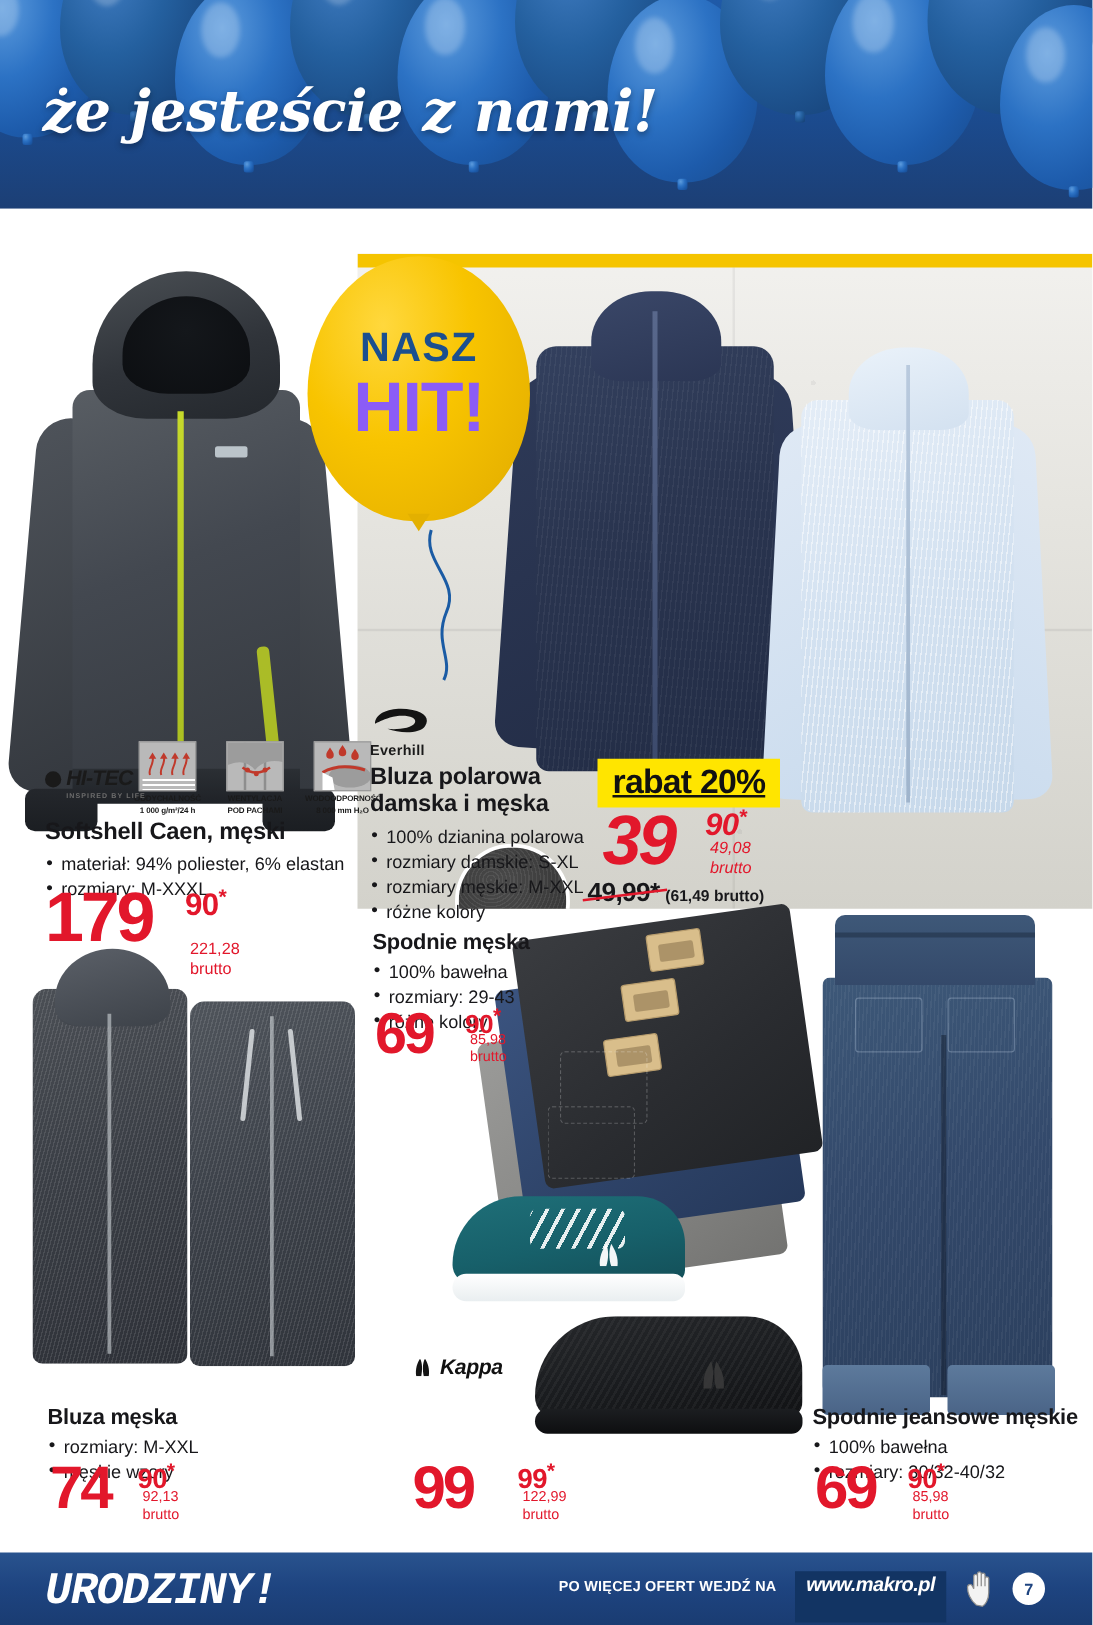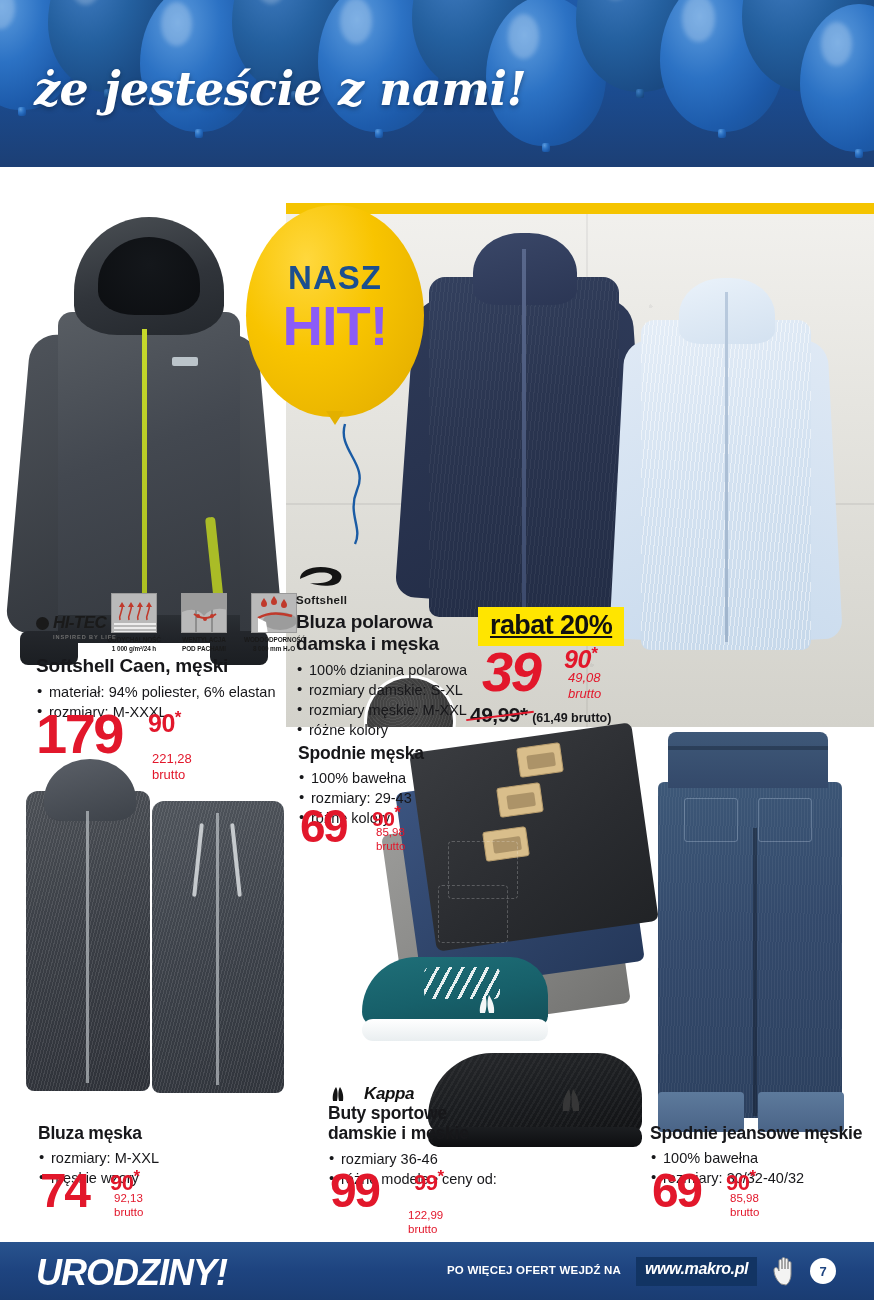--- a/index.html
+++ b/index.html
@@ -413,27 +413,27 @@
     -webkit-text-stroke:0; font-style:italic;
   }
 
   
   .footer {
     position:absolute; left:0; top:1242px; width:874px; height:58px;
     background: linear-gradient(180deg,#29538e 0%, #1e4480 48%, #1a3c72 100%);
   }
   .footer .urodziny {
     position:absolute; left:36px; top:10px; color:#fff; font-size:36px; font-weight:800;
-    letter-spacing:-1px; font-style:italic;
+    letter-spacing:-1px; font-style:italic;font-family:Liberation Mono, monospace;
   }
   .footer .more {
     position:absolute; left:447px; top:22px; color:#fff; font-size:11.5px; font-weight:700; letter-spacing:.2px;
   }
   .footer .urlbox {
-    position:absolute; left:636px; top:15px; background:#123463; padding:3px 9px 8px;
+    position:absolute; left:636px; top:15px; background:#123463; padding:3px 9px 20px;
   }
   .footer .urlbox span { color:#fff; font-size:16px; font-weight:800; font-style:italic; letter-spacing:-.4px; }
   .footer .hand { position:absolute; left:772px; top:14px; width:26px; height:30px; }
   .footer .pagebadge {
     position:absolute; left:810px; top:16px; width:26px; height:26px; border-radius:50%;
     background:#fff; color:#1e4480; font-size:13px; font-weight:700;
     display:flex; align-items:center; justify-content:center;
   }
 </style>
 </head>
@@ -600,21 +600,21 @@
   <div class="price" style="position:absolute; left:36px; top:539px; width:210px;">
     <span class="big">179</span>
     <span class="cent" style="left:112px; top:2px;"><span>90</span><span class="star">*</span></span>
     <span class="gross" style="left:116px; top:28px;margin-top:17px;"><span>221,28</span><br><span>brutto</span></span>
   </div>
 
   <div style="position:absolute; left:296px; top:396px;">
     <svg width="50" height="26" viewBox="0 0 50 26">
       <path d="M4 16 C 4 6, 20 2, 34 5 C 44 7, 48 12, 44 18 C 40 24, 24 24, 14 20 C 20 21, 34 20, 36 15 C 38 10, 26 8, 16 11 C 10 13, 6 15, 4 16 Z" fill="#141414"></path>
     </svg>
-    <div class="everhill-nm">Softshell</div>
+    <div class="everhill-nm">Everhill</div>
   </div>
 
   <div style="position:absolute; left:296px; top:444px; width:200px;">
     <div class="prod-title">Bluza polarowa</div>
     <div class="prod-title">damska i męska</div>
     <ul class="bul">
       <li>100% dzianina polarowa</li>
       <li>rozmiary damskie: S-XL</li>
       <li>rozmiary męskie: M-XXL</li>
       <li>różne kolory</li>
@@ -706,38 +706,30 @@
     </div>
     <div class="shoe-black">
       <div class="upper"></div>
       <svg class="mark" viewBox="0 0 30 22">
         <path d="M7 22 C 6 13, 9 6, 13 0 C 15 6, 15 15, 13 22 Z M23 22 C 24 13, 21 6, 17 0 C 15 6, 15 15, 17 22 Z" fill="#3a3a3a"></path>
       </svg>
       <div class="sole"></div>
     </div>
   </div>
 
-  <div style="position:absolute; left:328px; top:917px; display:flex; align-items:center; gap:16px;">
+  <div style="position:absolute; left:328px; top:917px; display:flex; align-items:center; gap:4px;">
     <svg width="20" height="14" viewBox="0 0 20 14">
       <path d="M5 14 C 4 8, 6 3, 8 0 C 10 3, 10 9, 9 14 Z M15 14 C 16 8, 14 3, 12 0 C 10 3, 10 9, 11 14 Z" fill="#141414"></path>
     </svg>
     <span class="kappa-nm">Kappa</span>
   </div>
-  <div style="position:absolute; left:328px; top:936px; width:190px;">
-    <div class="prod-title sm">Buty sportowe</div>
-    <div class="prod-title sm">damskie i męskie</div>
-    <ul class="bul">
-      <li>rozmiary 36-46</li>
-      <li>różne modele • ceny od:</li>
-    </ul>
-  </div>
   <div class="price" style="position:absolute; left:330px; top:1000px; width:200px;">
     <span class="big" style="font-size:48px;">99</span>
     <span class="cent" style="left:84px; top:0; font-size:22px;"><span>99</span><span class="star">*</span></span>
-    <span class="gross" style="left:78px; top:24px; font-size:11.5px;margin-top:17px;"><span>122,99</span><br><span>brutto</span></span>
+    <span class="gross" style="left:88px; top:24px; font-size:11.5px;"><span>122,99</span><br><span>brutto</span></span>
   </div>
 
   <div style="position:absolute; left:650px; top:956px; width:220px;">
     <div class="prod-title sm">Spodnie jeansowe męskie</div>
     <ul class="bul">
       <li>100% bawełna</li>
       <li>rozmiary: 30/32-40/32</li>
     </ul>
   </div>
   <div class="price" style="position:absolute; left:652px; top:1000px; width:190px;">

